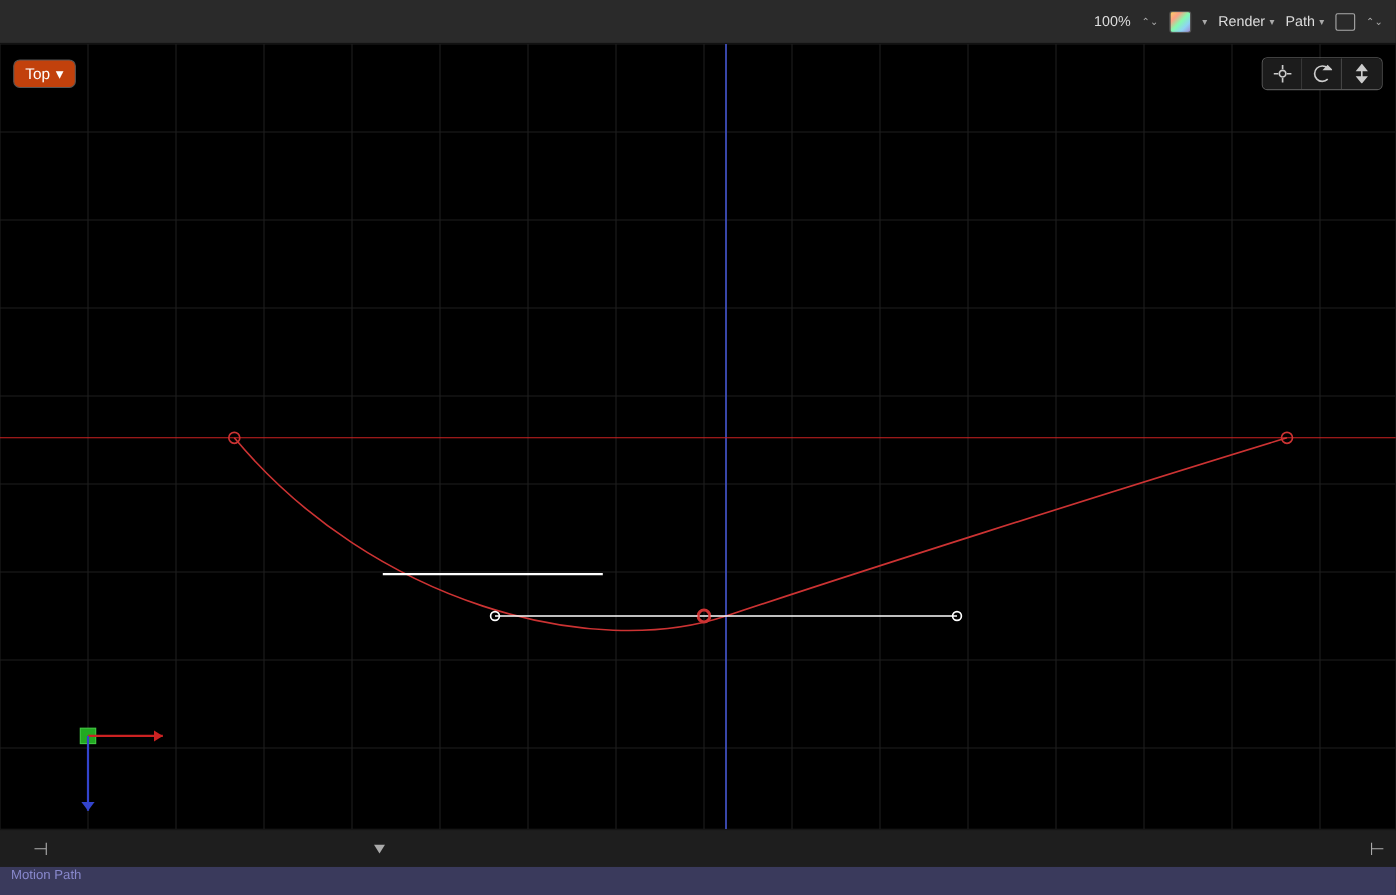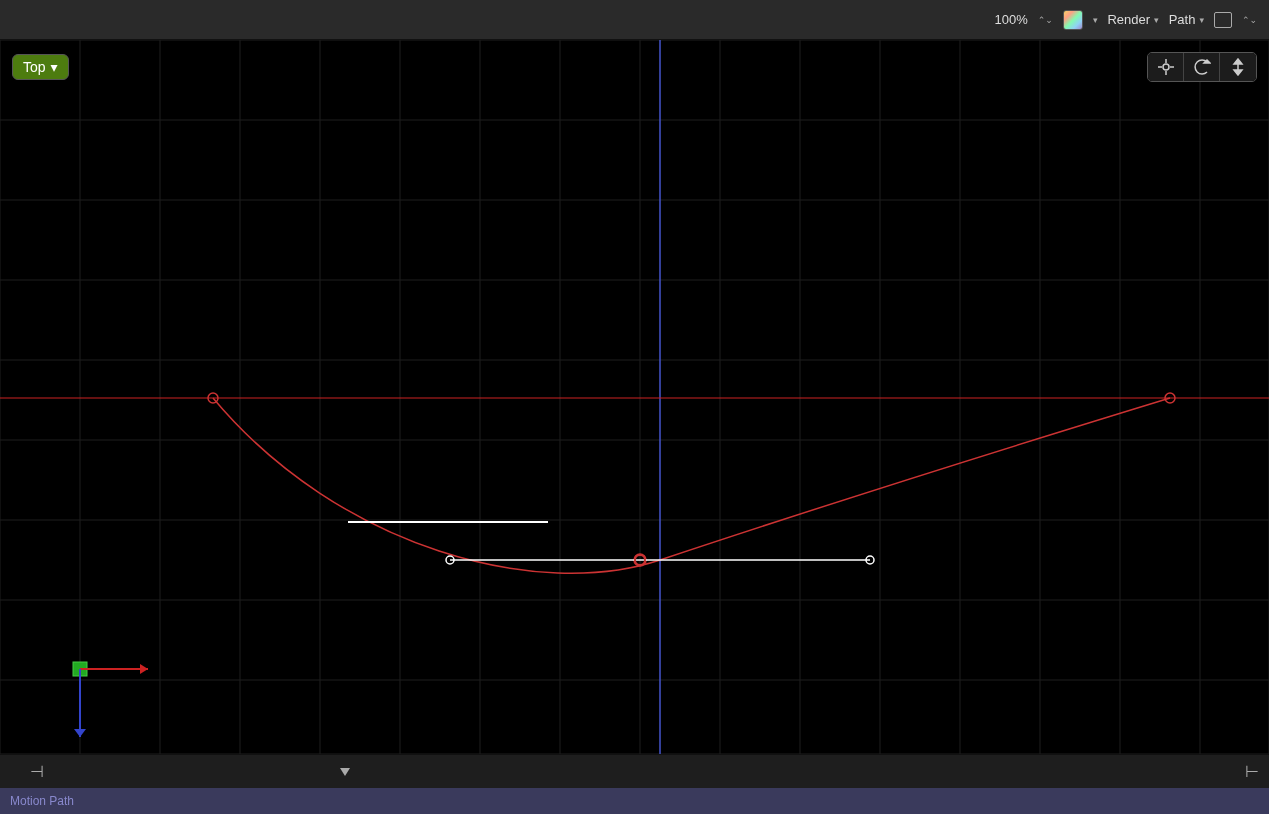--- a/index.html
+++ b/index.html
@@ -62,21 +62,21 @@
       height: 714px;
       background: #000;
       overflow: hidden;
     }
 
     
     #view-label {
       position: absolute;
       top: 14px;
       left: 12px;
-      background: #4d7c0f;
+      background: #c2410c;
       border: 1px solid #555;
       border-radius: 6px;
       padding: 4px 10px;
       font-size: 14px;
       color: #fff;
       cursor: pointer;
       display: flex;
       align-items: center;
       gap: 5px;
       z-index: 10;
@@ -160,21 +160,20 @@
       width: 0;
       height: 0;
       border-left: 5px solid transparent;
       border-right: 5px solid transparent;
       border-top: 8px solid #aaa;
     }
     #timeline-label-bar {
       height: 26px;
       background: #3a3a5c;
       display: flex;
-      align-items: center;
       padding: 0 10px;
     }
     .motion-path-label {
       font-size: 12px;
       color: #8888cc;
     }
 
     
     #viewport-svg {
       position: absolute;

